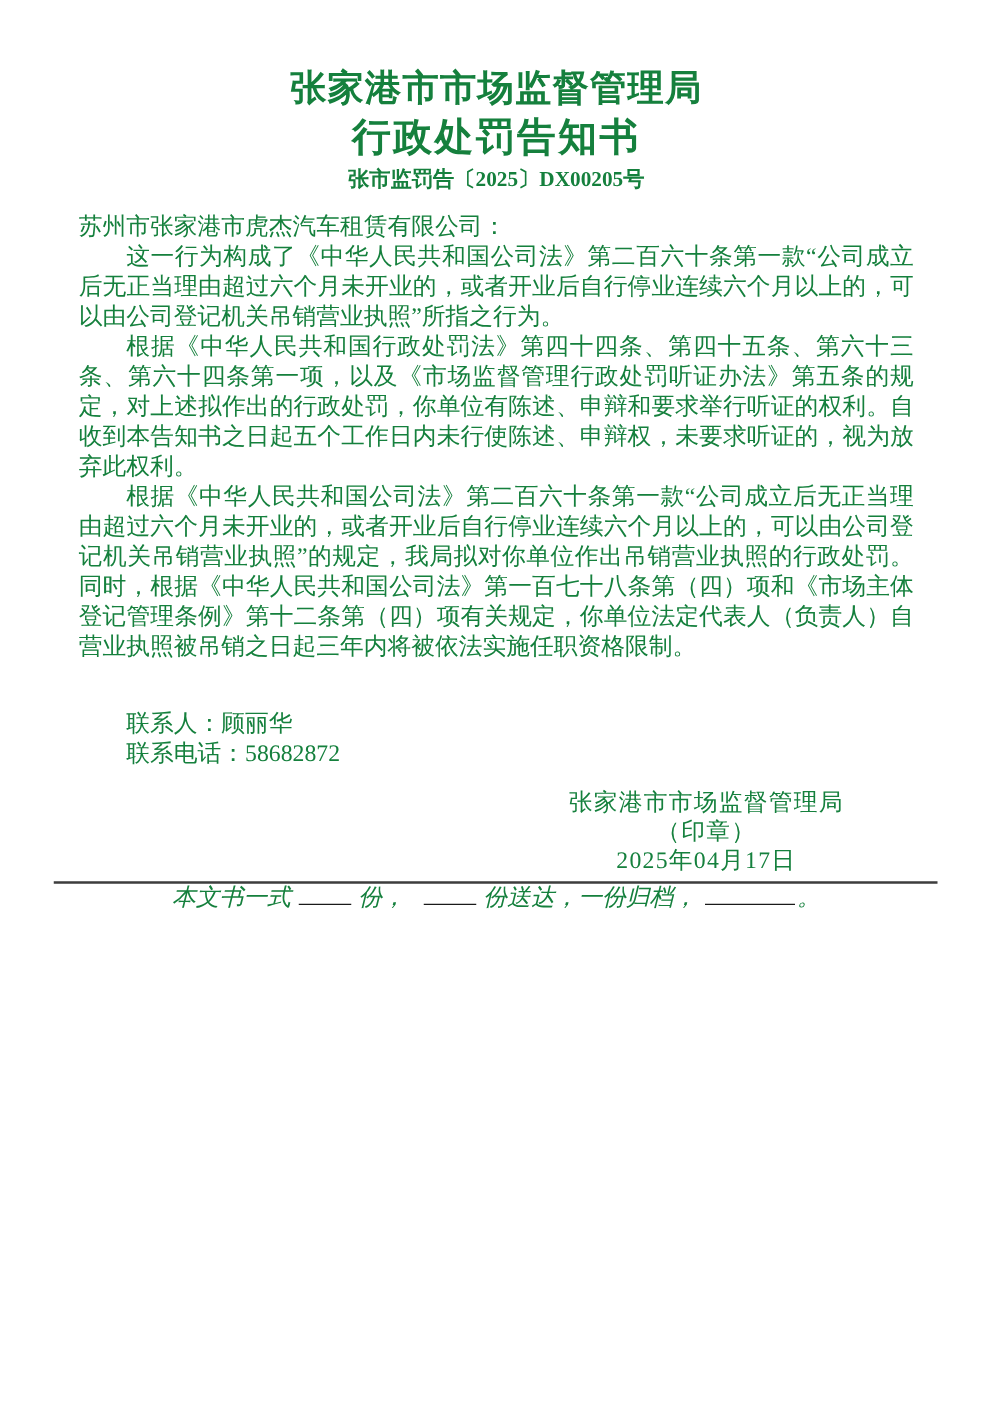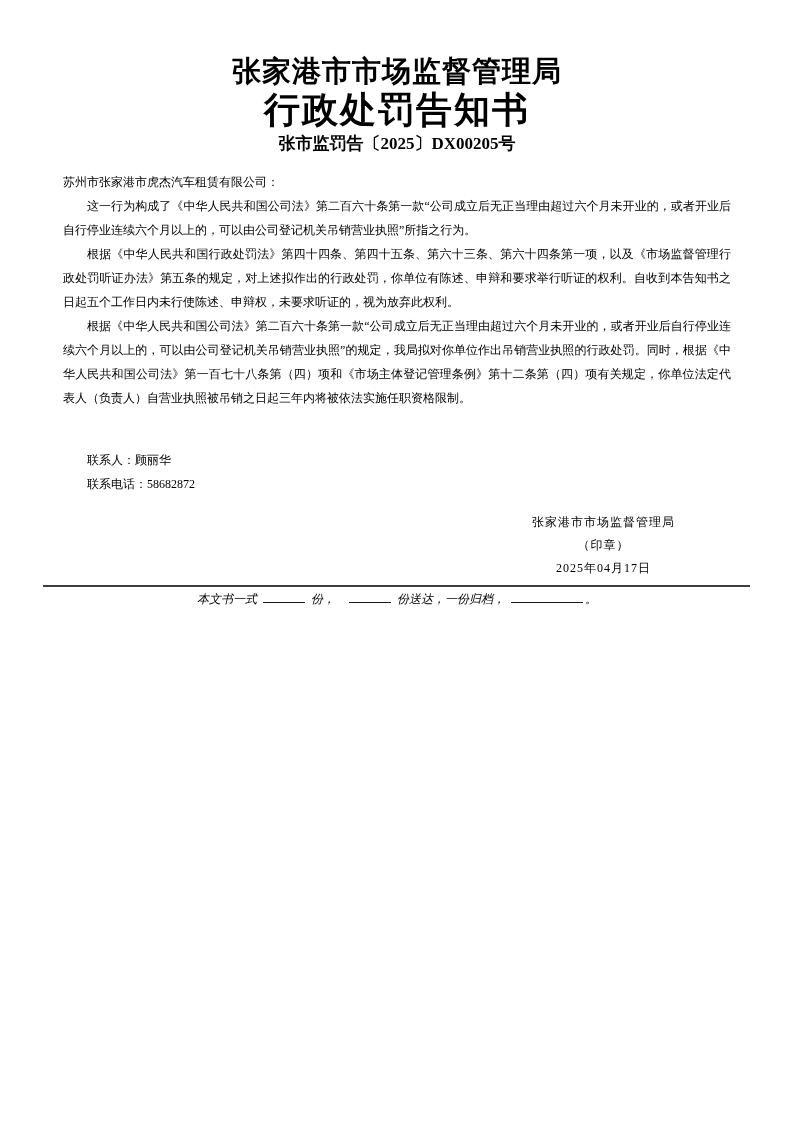--- a/index.html
+++ b/index.html
@@ -7,54 +7,54 @@
     margin: 0;
     padding: 0;
     background: #ffffff;
   }
   .page {
     position: relative;
     width: 793px;
     height: 1122px;
     margin: 0 auto;
     background: #ffffff;
-    color: #000000;
+    color: #15803d;
     box-sizing: border-box;
     padding: 52px 62px 0 63px;
     font-family: "Liberation Serif", "DejaVu Serif", serif;
     overflow: hidden;
   }
   .title-agency {
     margin: 0;
     font-family: "Liberation Sans", "DejaVu Sans", sans-serif;
     font-size: 29px;
     line-height: 38px;
     font-weight: 700;
     text-align: center;
     letter-spacing: 1px;
   }
   .title-doc {
     margin: 0;
     font-family: "Liberation Sans", "DejaVu Sans", sans-serif;
-    font-size: 36px;
+    font-size: 31px;
     line-height: 40px;
     font-weight: 700;
     text-align: center;
     letter-spacing: 2px;
   }
   .doc-number {
     margin-top: 3px;
     font-size: 17px;
     line-height: 22px;
     text-align: center;
     font-weight: bold;
   }
   .doc-body {
     margin-top: 15px;
-    font-size: 12px;
+    font-size: 19px;
     line-height: 24px;
     text-align: justify;
   }
   .doc-body p { margin: 0; }
   .para { text-indent: 2em; }
   .contact-block { margin-top: 38px; }
   .contact-block p { text-indent: 2em; }
   .signature-block {
     margin: 15px 56px 0 auto;
     width: fit-content;

